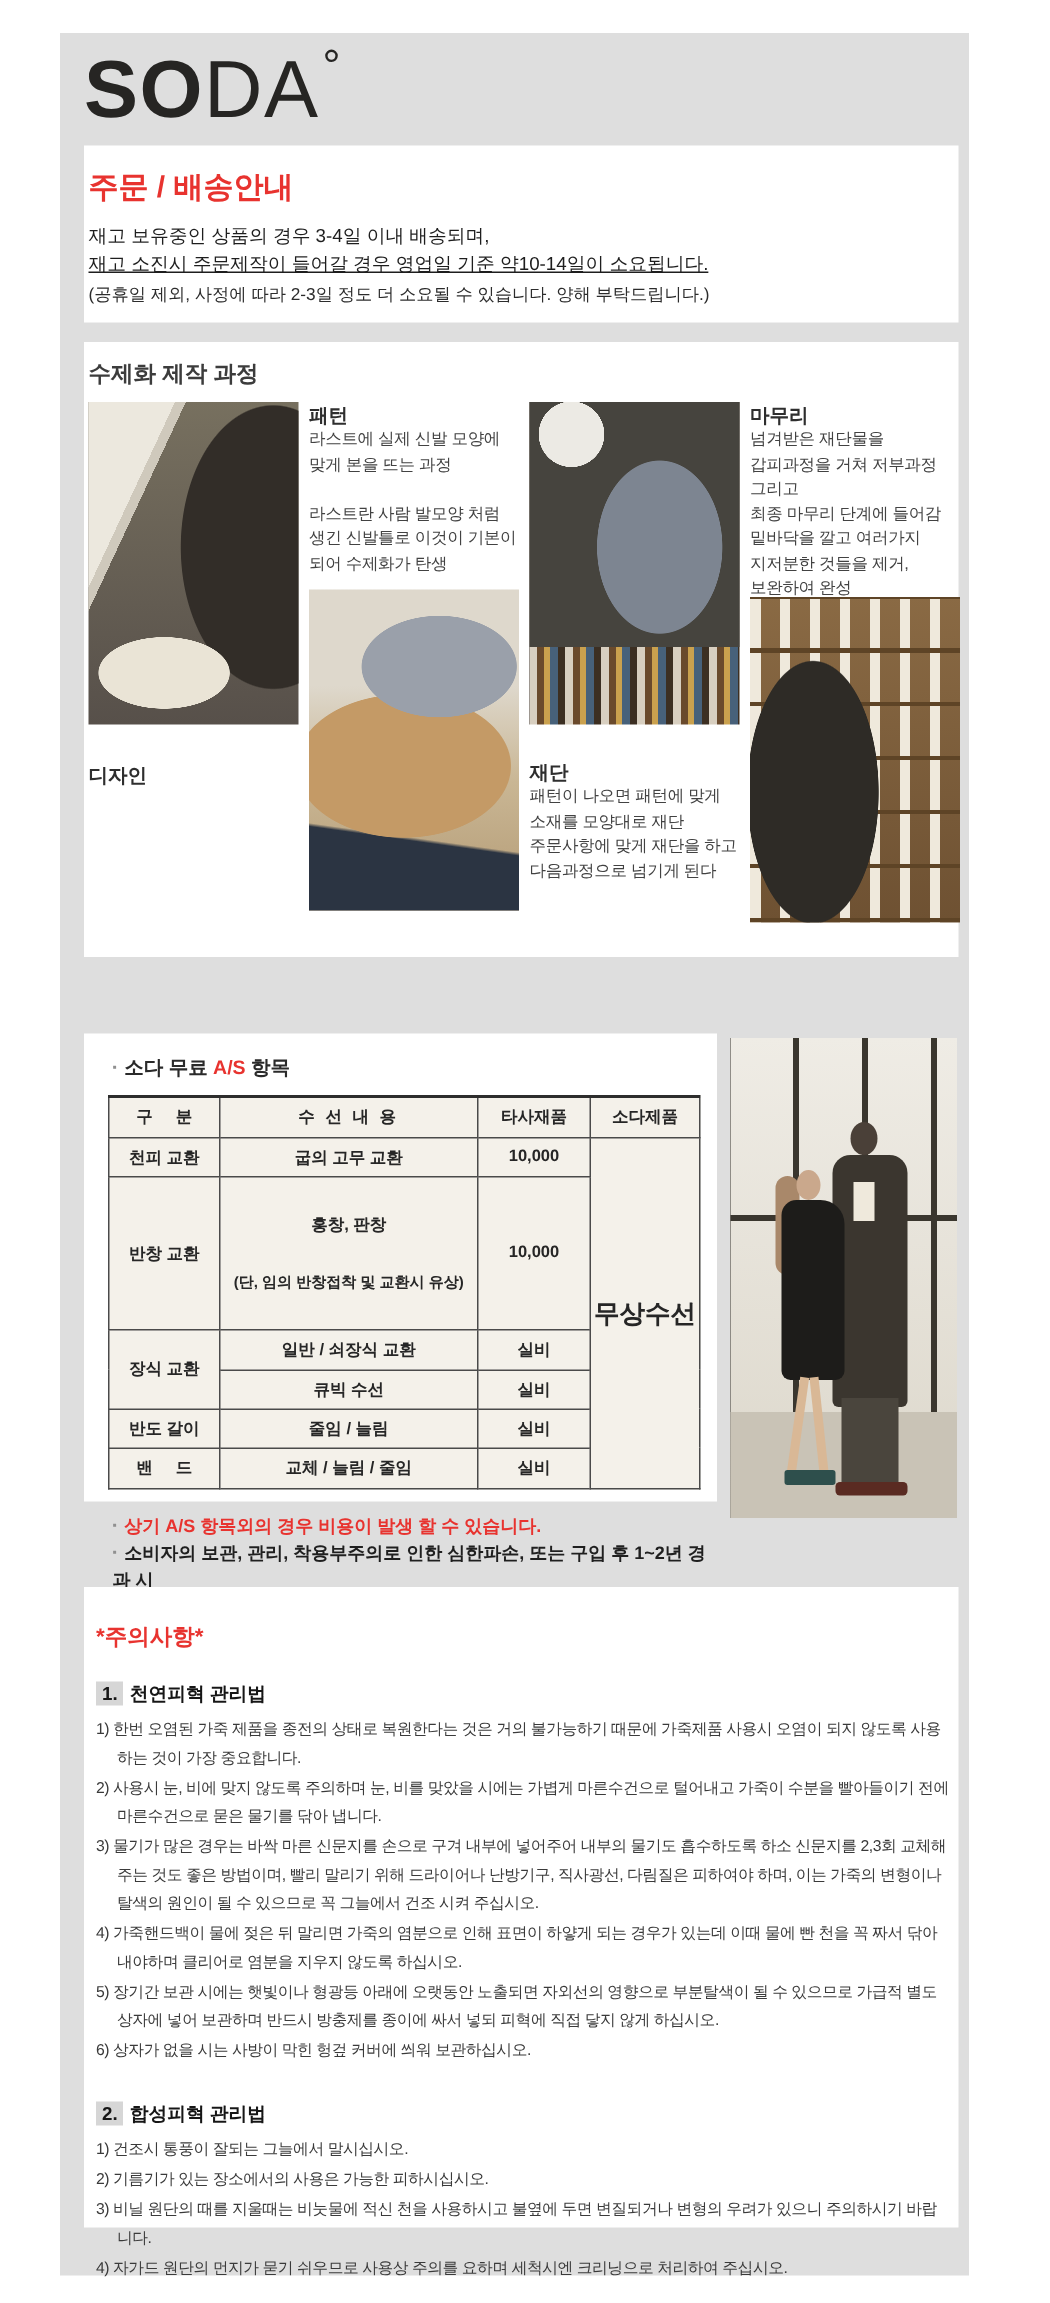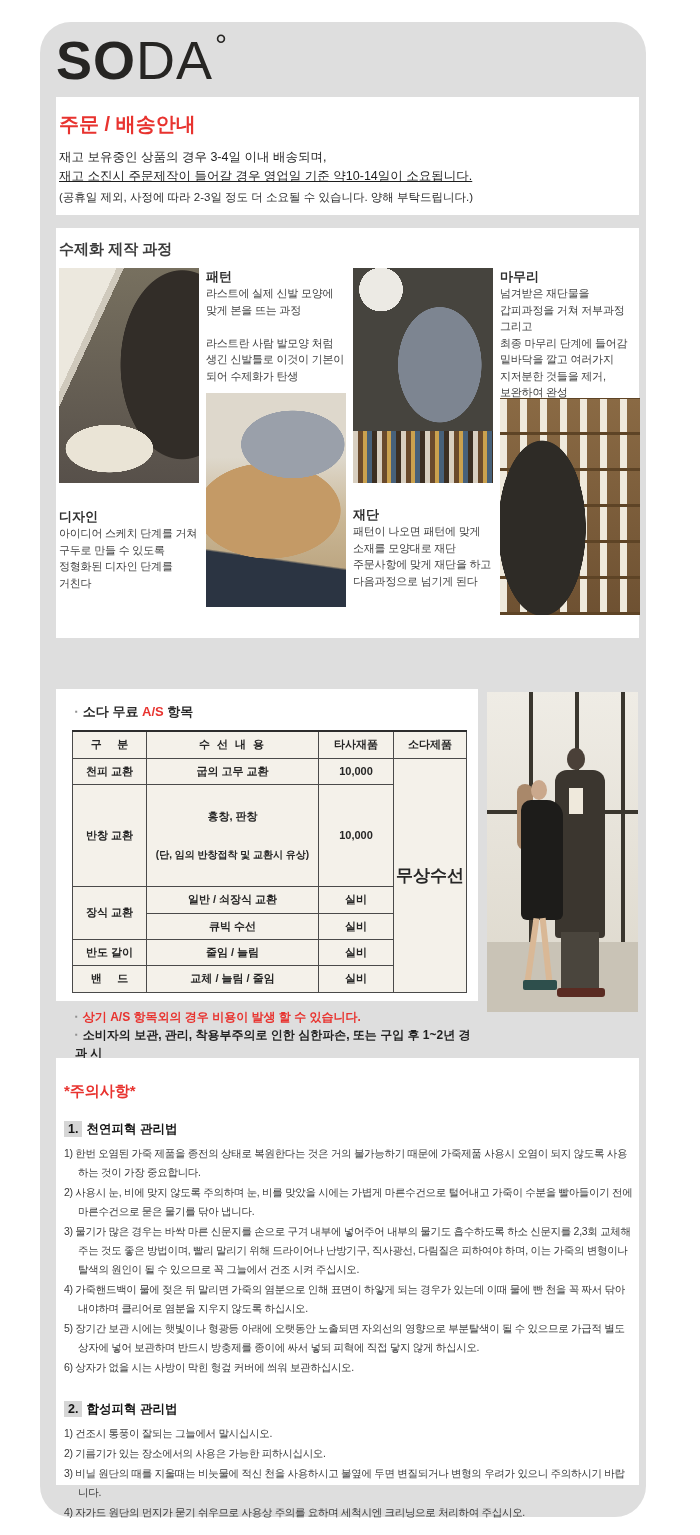--- a/index.html
+++ b/index.html
@@ -1,18 +1,18 @@
 <!DOCTYPE html>
 <html><head>
 <meta charset="utf-8">
 <style>
   html,body{margin:0;padding:0;}
   body{width:700px;height:1535px;position:relative;background:#ffffff;
        font-family:"Liberation Sans","DejaVu Sans",sans-serif;color:#222;}
-  .panel{position:absolute;left:40px;top:22px;width:606px;height:1495px;background:#dedede;border-radius:31px;}
+  .panel{position:absolute;left:40px;top:22px;width:606px;height:1495px;background:#dedede;}
   .card{position:absolute;background:#ffffff;}
 
   
   .logo{position:absolute;left:16px;top:8px;font-size:54px;line-height:60px;color:#262523;letter-spacing:1px;}
   .logo .b{font-weight:700;}
   .logo .l{font-weight:400;}
   .logo .deg{font-size:30px;position:relative;top:-24px;left:2px;font-weight:400;}
 
   
   #card-shipping{left:16px;top:75px;width:583px;height:118px;}
@@ -119,24 +119,20 @@
       <div class="ship-line ship-small">(공휴일 제외, 사정에 따라 2-3일 정도 더 소요될 수 있습니다. 양해 부탁드립니다.)</div>
     </div>
   </div>
 
   <div class="card" id="card-process">
     <div class="proc-title">수제화 제작 과정</div>
 
     <div class="ph" id="photo-design"></div>
     <div class="col t-design">
       <div class="step-name">디자인</div>
-      <div class="step-desc">아이디어 스케치 단계를 거쳐
-구두로 만들 수 있도록
-정형화된 디자인 단계를
-거친다</div>
     </div>
 
     <div class="col t-pattern">
       <div class="step-name">패턴</div>
       <div class="step-desc">라스트에 실제 신발 모양에
 맞게 본을 뜨는 과정
 
 라스트란 사람 발모양 처럼
 생긴 신발틀로 이것이 기본이
 되어 수제화가 탄생</div>

